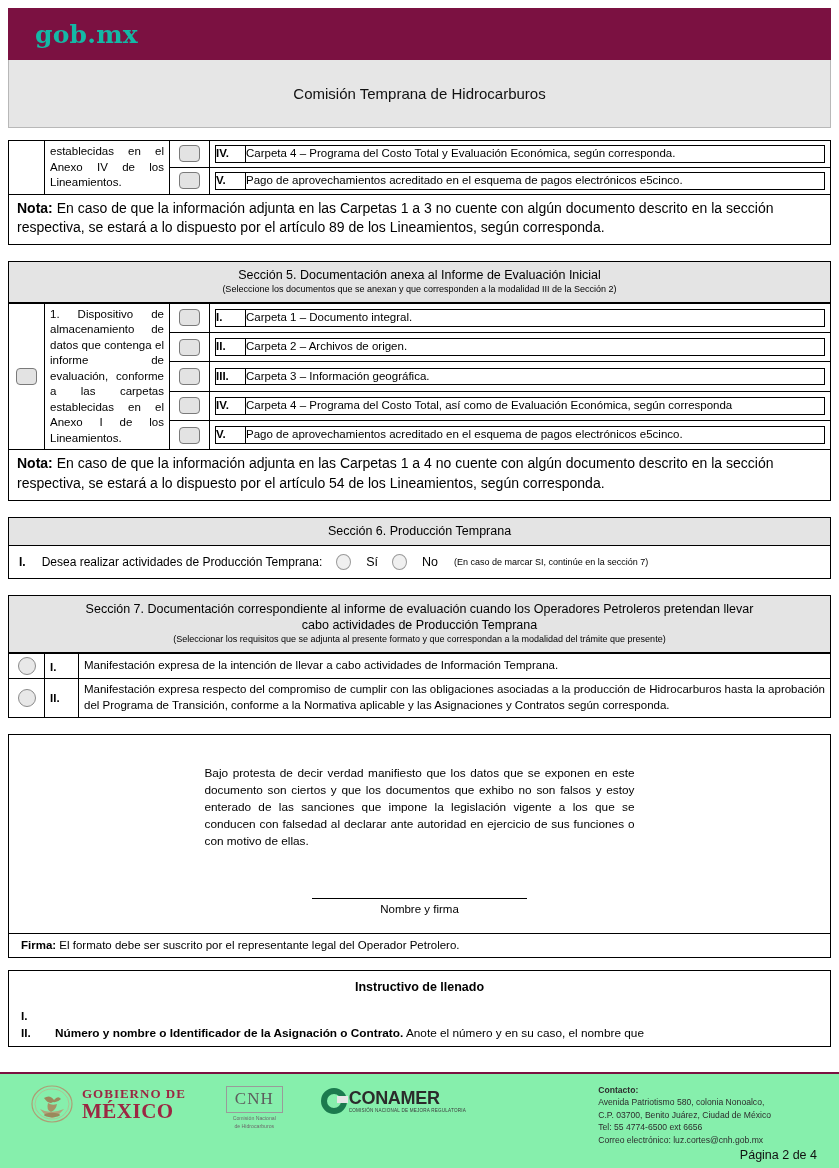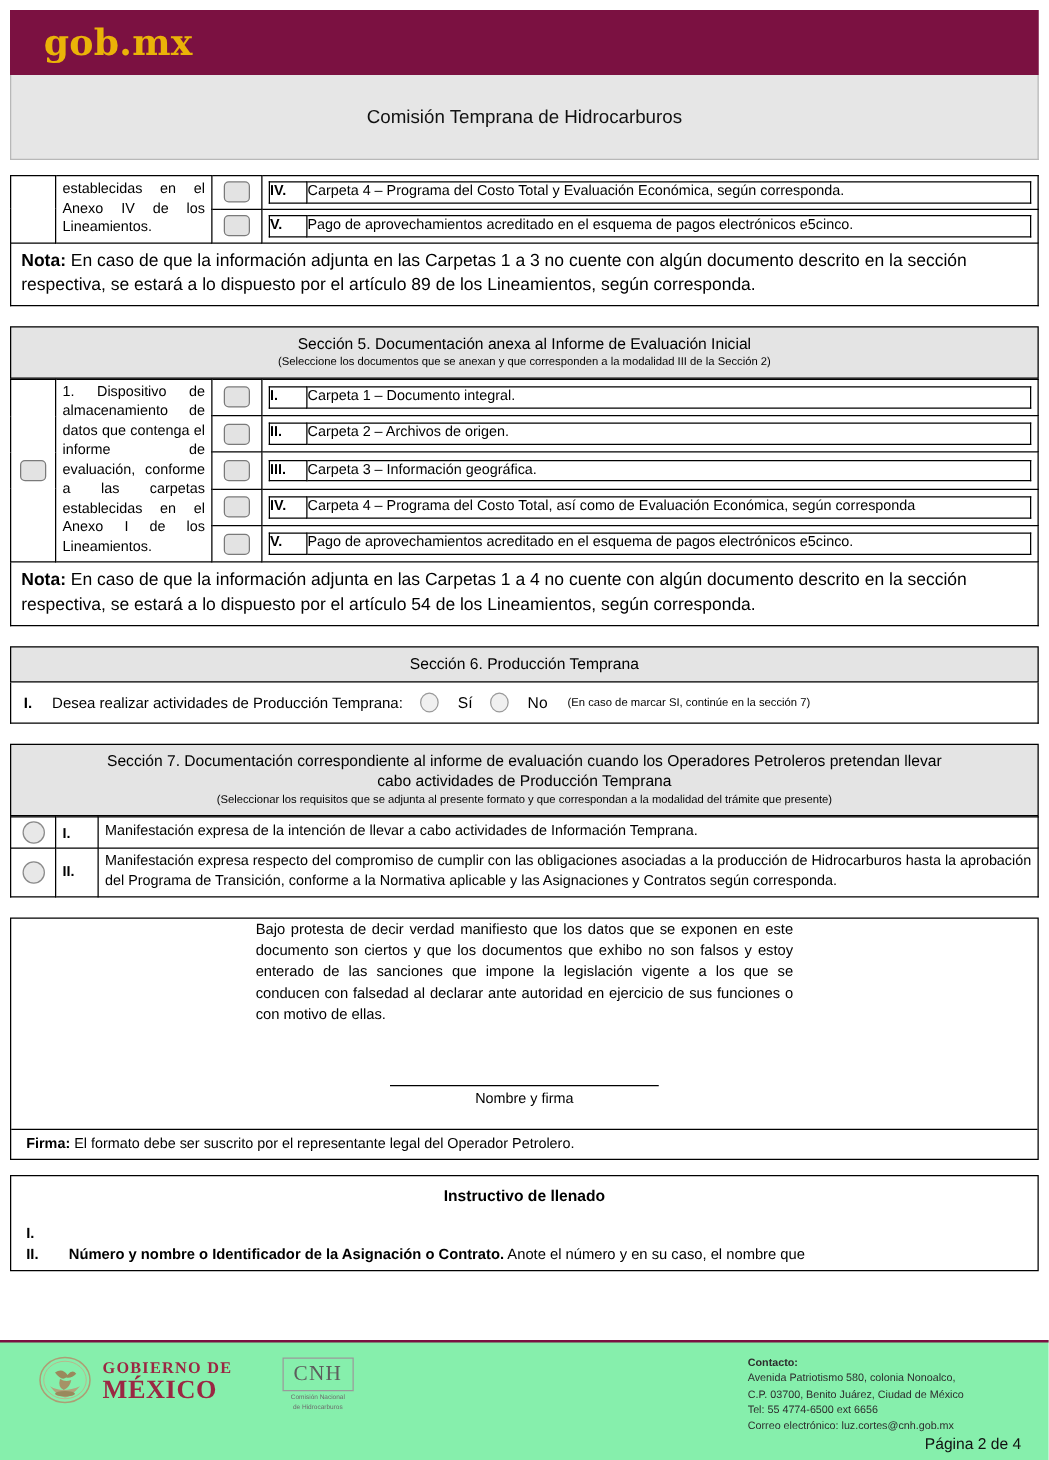--- a/index.html
+++ b/index.html
@@ -20,22 +20,22 @@
     margin: 8px 8px 0 8px;
     height: 52px;
     background: #7b1141;
     display: flex;
     align-items: center;
     padding-left: 27px;
   }
   .gobmx-logo {
     font-family: "DejaVu Serif", serif;
     font-weight: bold;
-    color: #eab308;
-    font-size: 29px;
+    color: #14b8a6;
+    font-size: 25px;
     letter-spacing: 0.2px;
   }
   .agency-bar {
     margin: 0 8px;
     height: 68px;
     background: #e6e6e6;
     border: 1px solid #b8b8b8;
     border-top: none;
     display: flex;
     align-items: center;
@@ -141,21 +141,21 @@
   .s6-note { font-size: 9px; margin-left: 10px; }
 
   
   .protest-box {
     margin: 0 8px;
     border: 1px solid #000;
     padding: 0;
   }
   .protest-text {
     width: 430px;
-    margin: 0 auto 0 auto;
+    margin: 30px auto 0 auto;
     font-size: 11.8px;
     line-height: 1.45;
     text-align: justify;
   }
   .sig-line {
     width: 215px;
     margin: 48px auto 0 auto;
     border-top: 1px solid #000;
   }
   .sig-label {
@@ -523,20 +523,27 @@
         <div class="l2">MÉXICO</div>
       </span>
     </div>
 
     <div class="logo-cnh">
       <span class="cnh-mark">CNH</span>
       <div class="cnh-sub">Comisión Nacional</div>
       <div class="cnh-sub" style="margin-top:0">de Hidrocarburos</div>
     </div>
 
+    <div class="logo-conamer">
+      <span class="conamer-ring"></span>
+      <span class="conamer-words">
+        <div class="c1">CONAMER</div>
+        <div class="c2">COMISIÓN NACIONAL DE MEJORA REGULATORIA</div>
+      </span>
+    </div>
 
     <div class="contact">
       <b>Contacto:</b>
       <div>Avenida Patriotismo 580, colonia Nonoalco,</div>
       <div>C.P. 03700, Benito Juárez, Ciudad de México</div>
       <div>Tel: 55 4774-6500 ext 6656</div>
       <div>Correo electrónico: luz.cortes@cnh.gob.mx</div>
     </div>
   </div>
   <div class="pagenum">Página 2 de 4</div>

